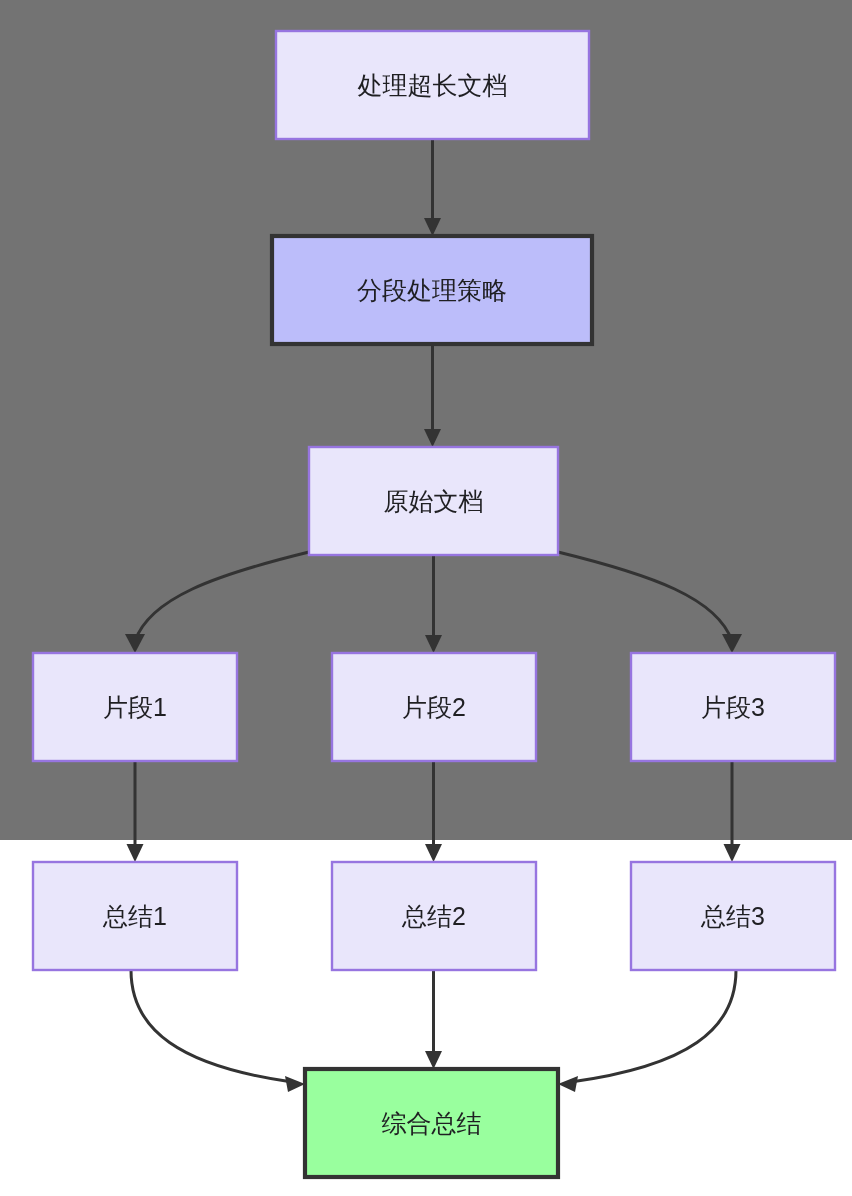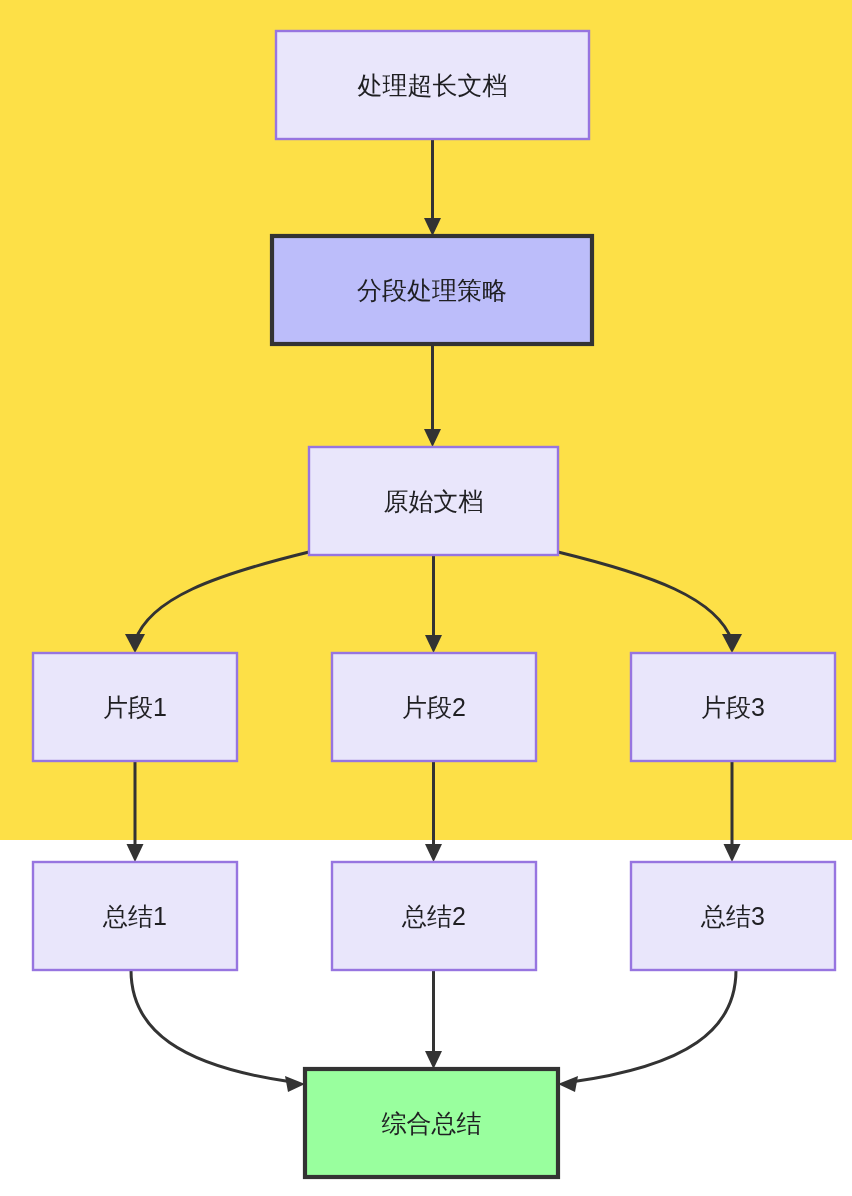--- a/index.html
+++ b/index.html
@@ -10,21 +10,21 @@
   body {
     width: 852px;
     height: 1196px;
     font-family: "Liberation Sans", "DejaVu Sans", sans-serif;
     overflow: hidden;
   }
   #flowchart-root {
     position: relative;
     width: 852px;
     height: 840px;
-    background: #fde047;
+    background: #737373;
   }
   #flow-svg {
     display: block;
     width: 852px;
     height: 1196px;
   }
   .node-rect {
     stroke-linejoin: miter;
   }
   .node-light {

